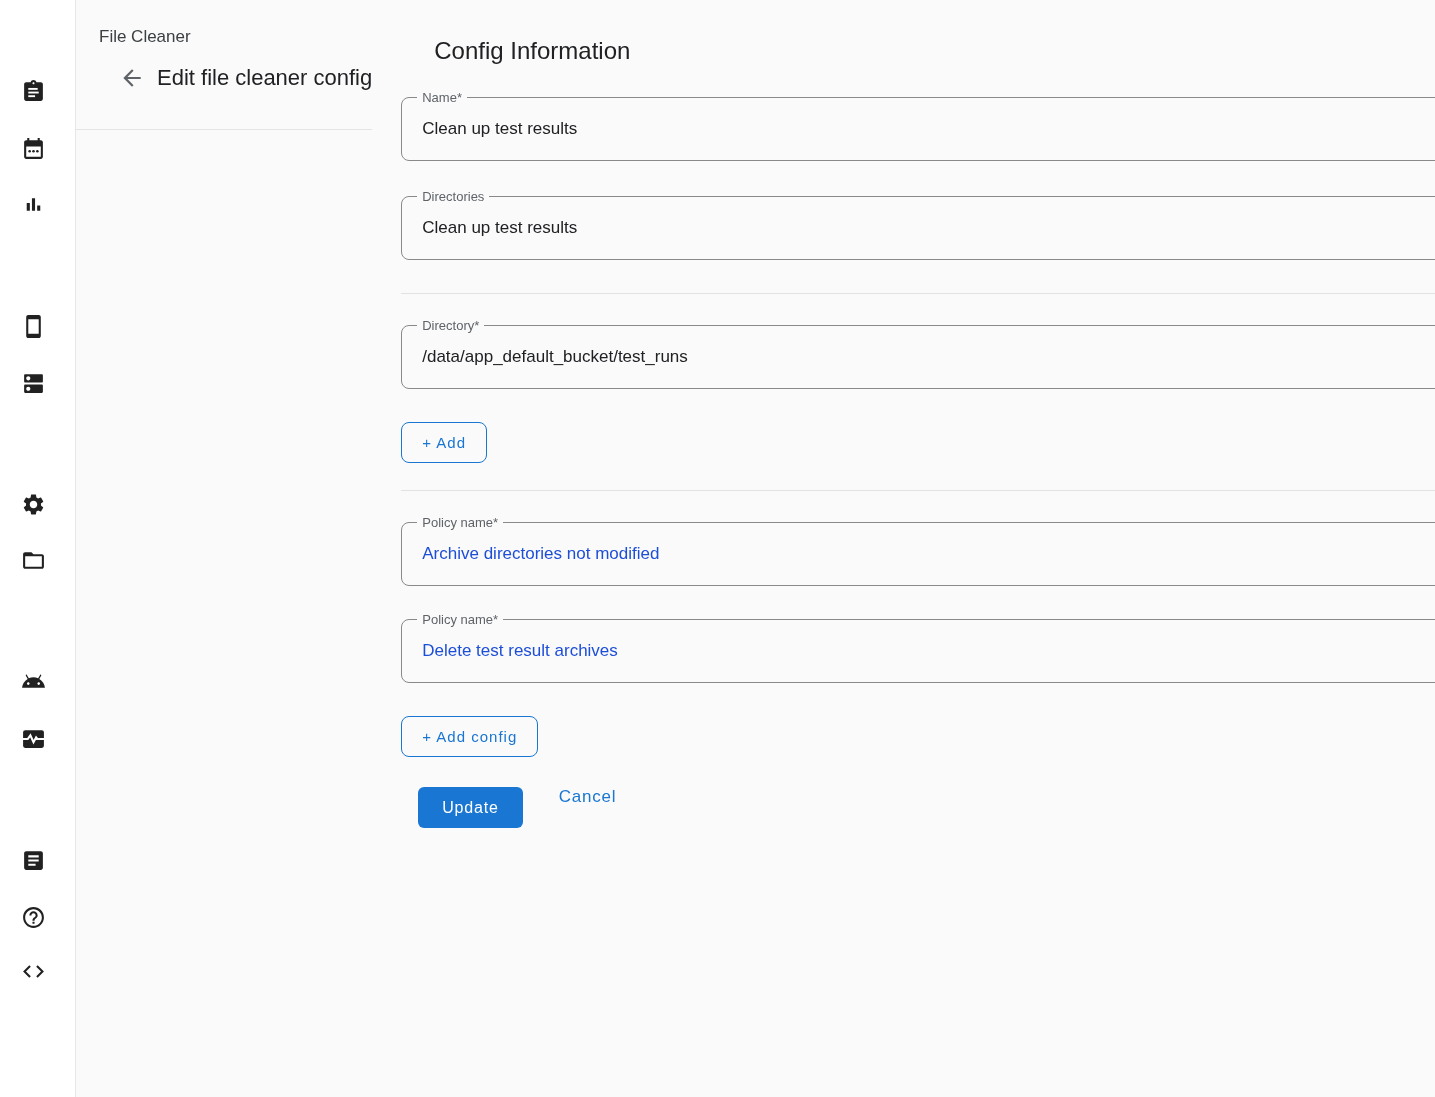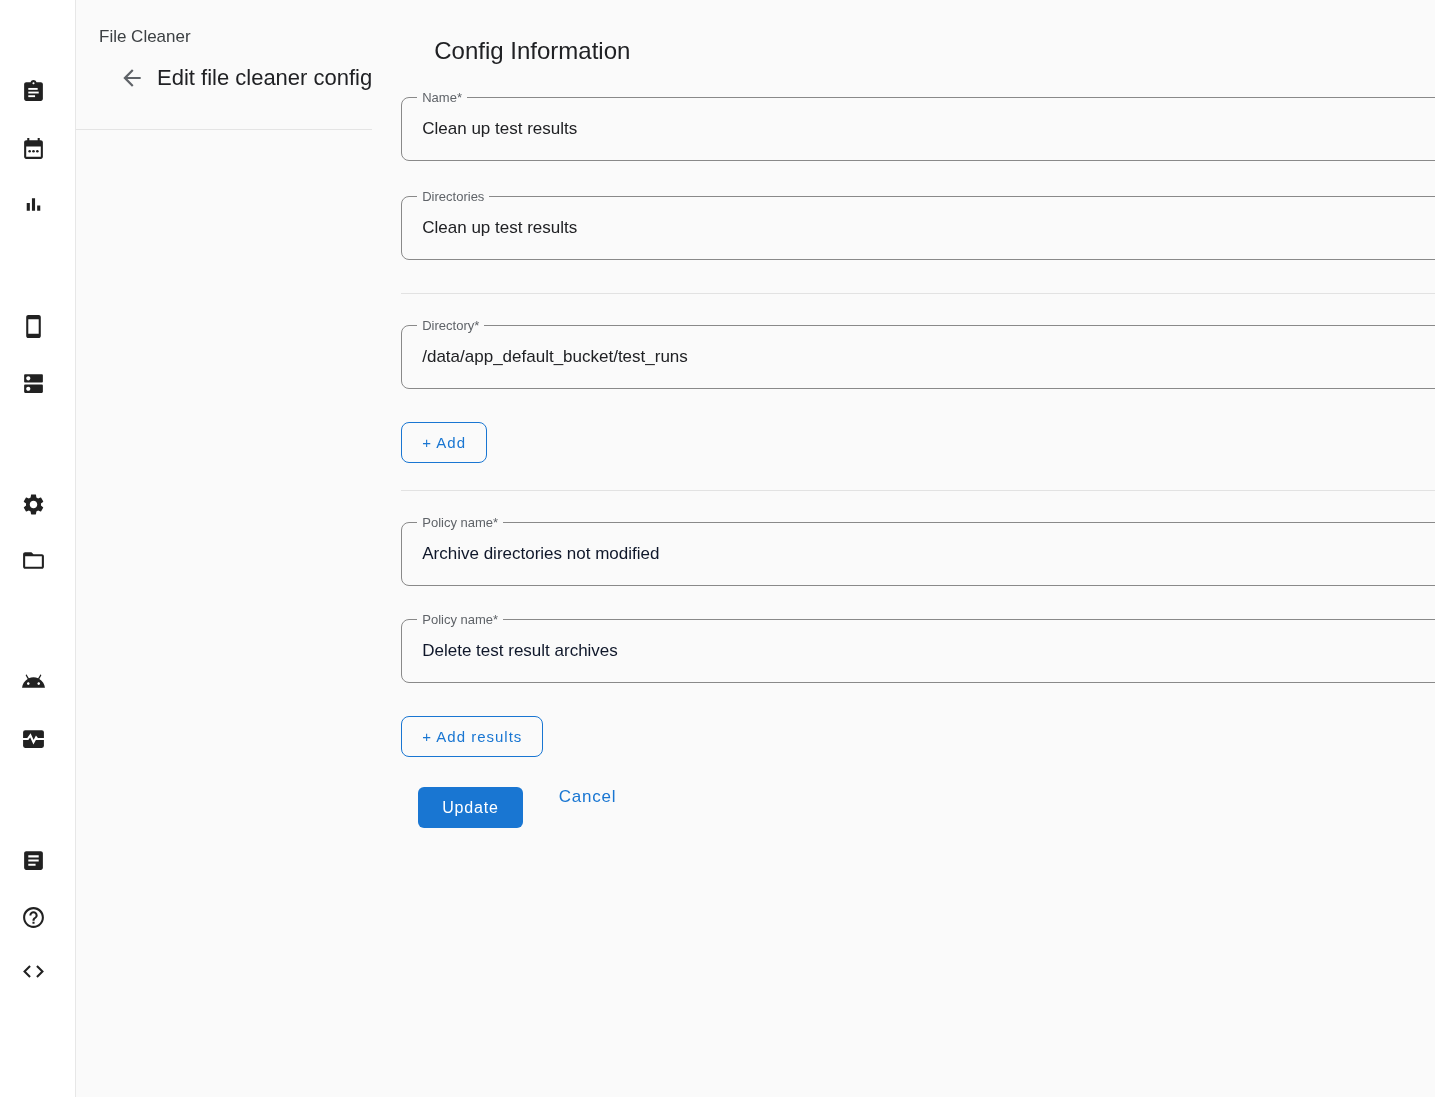--- a/index.html
+++ b/index.html
@@ -64,21 +64,21 @@
     padding: 0 5px;
     font-size: 13px; color: #5f6368; line-height: 17px;
     white-space: nowrap;
   }
   .field-input {
     width: 100%; height: 100%;
     border: none; outline: none; background: transparent;
     font-family: Liberation Sans, sans-serif; font-size: 17px; color: #202124;
     padding: 0 20px;
   }
-  .field-value { font-size: 17px; color: #0f172a; padding: 0 20px; }
+  .field-value { font-size: 17px; color: #1d4ed8; padding: 0 20px; }
   .field.narrow { width: 1290px; flex-shrink: 0; margin-top: 0; }
   .caret {
     position: absolute; right: 19px; top: 50%; margin-top: -3px;
     width: 0; height: 0;
     border-left: 7px solid transparent;
     border-right: 7px solid transparent;
     border-top: 8px solid #757575;
   }
 
   .row { display: flex; align-items: flex-start; margin-top: 31px; }
@@ -268,21 +268,21 @@
             <span class="field-value">Delete test result archives</span>
             <span class="caret"></span>
           </div>
           <button class="trash-btn">
             <svg viewBox="0 0 24 24">
                 <path d="M6 19c0 1.1.9 2 2 2h8c1.1 0 2-.9 2-2V7H6v12zM19 4h-3.5l-1-1h-5l-1 1H5v2h14V4z"></path>
               </svg>
           </button>
         </div>
 
-        <button class="outlined-btn">+ Add results</button>
+        <button class="outlined-btn">+ Add config</button>
       </section>
 
       <div class="actions">
         <button class="filled-btn">Update</button>
         <button class="text-btn">Cancel</button>
       </div>
 
     </main>
   </div>
 </div>

